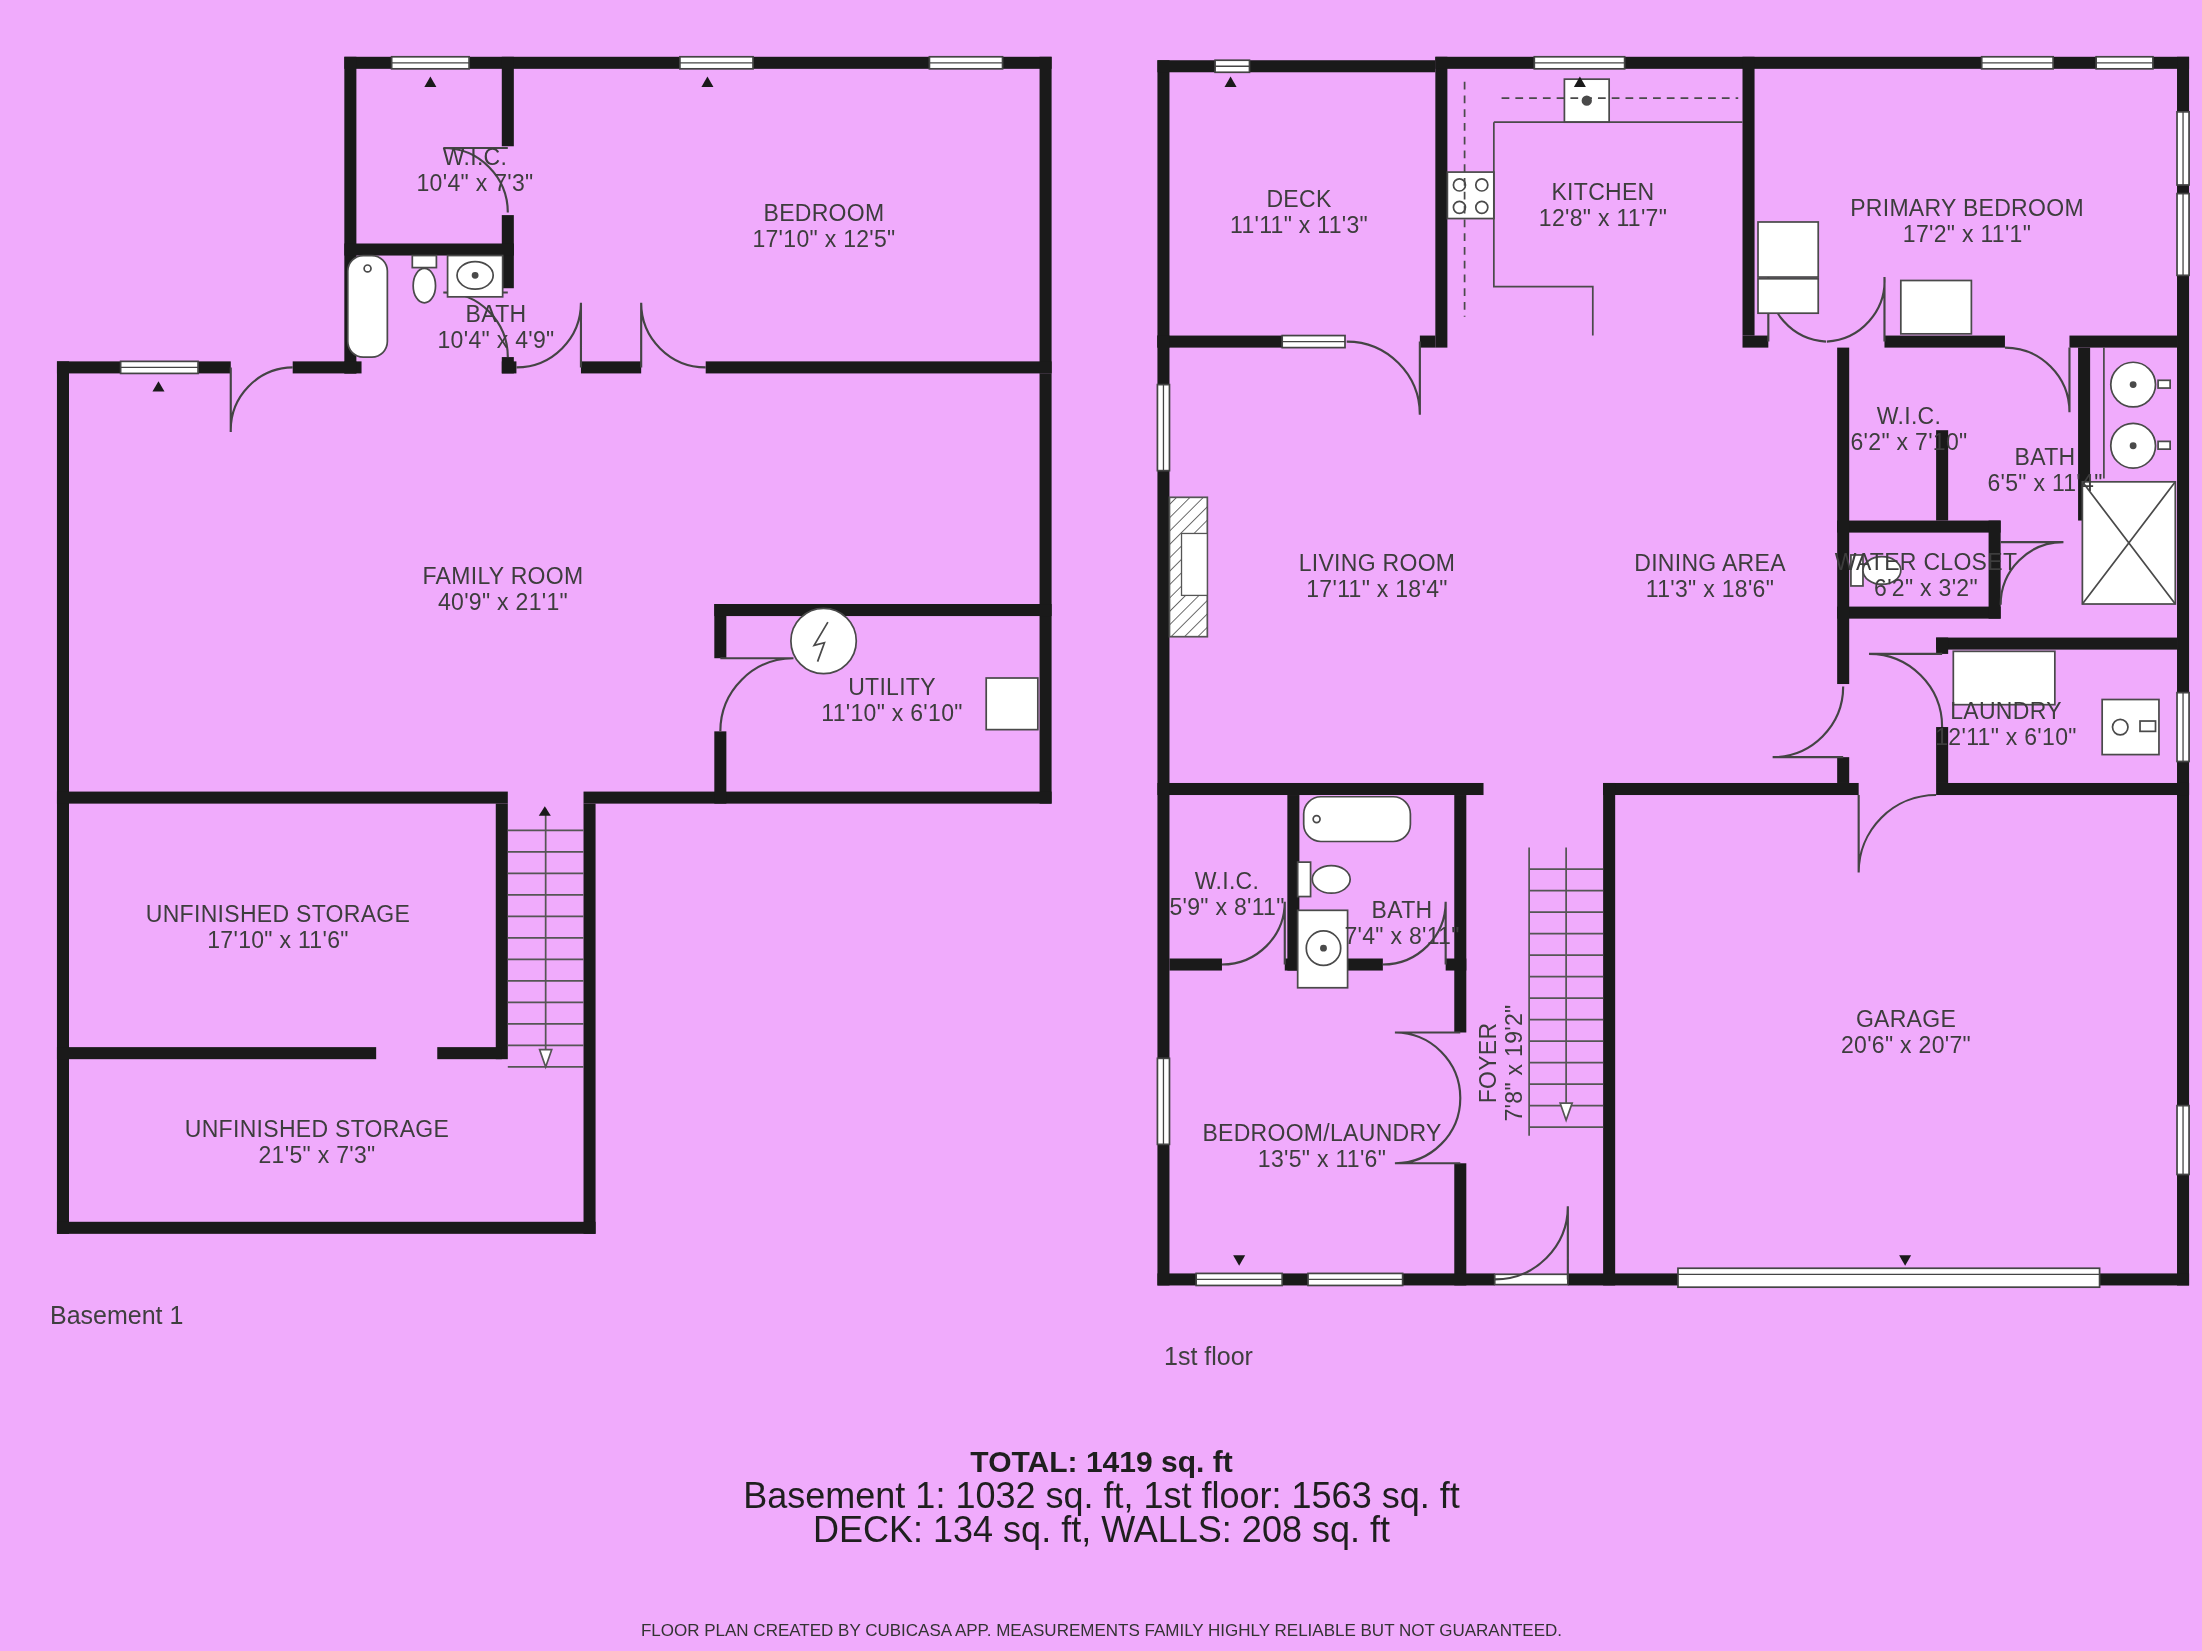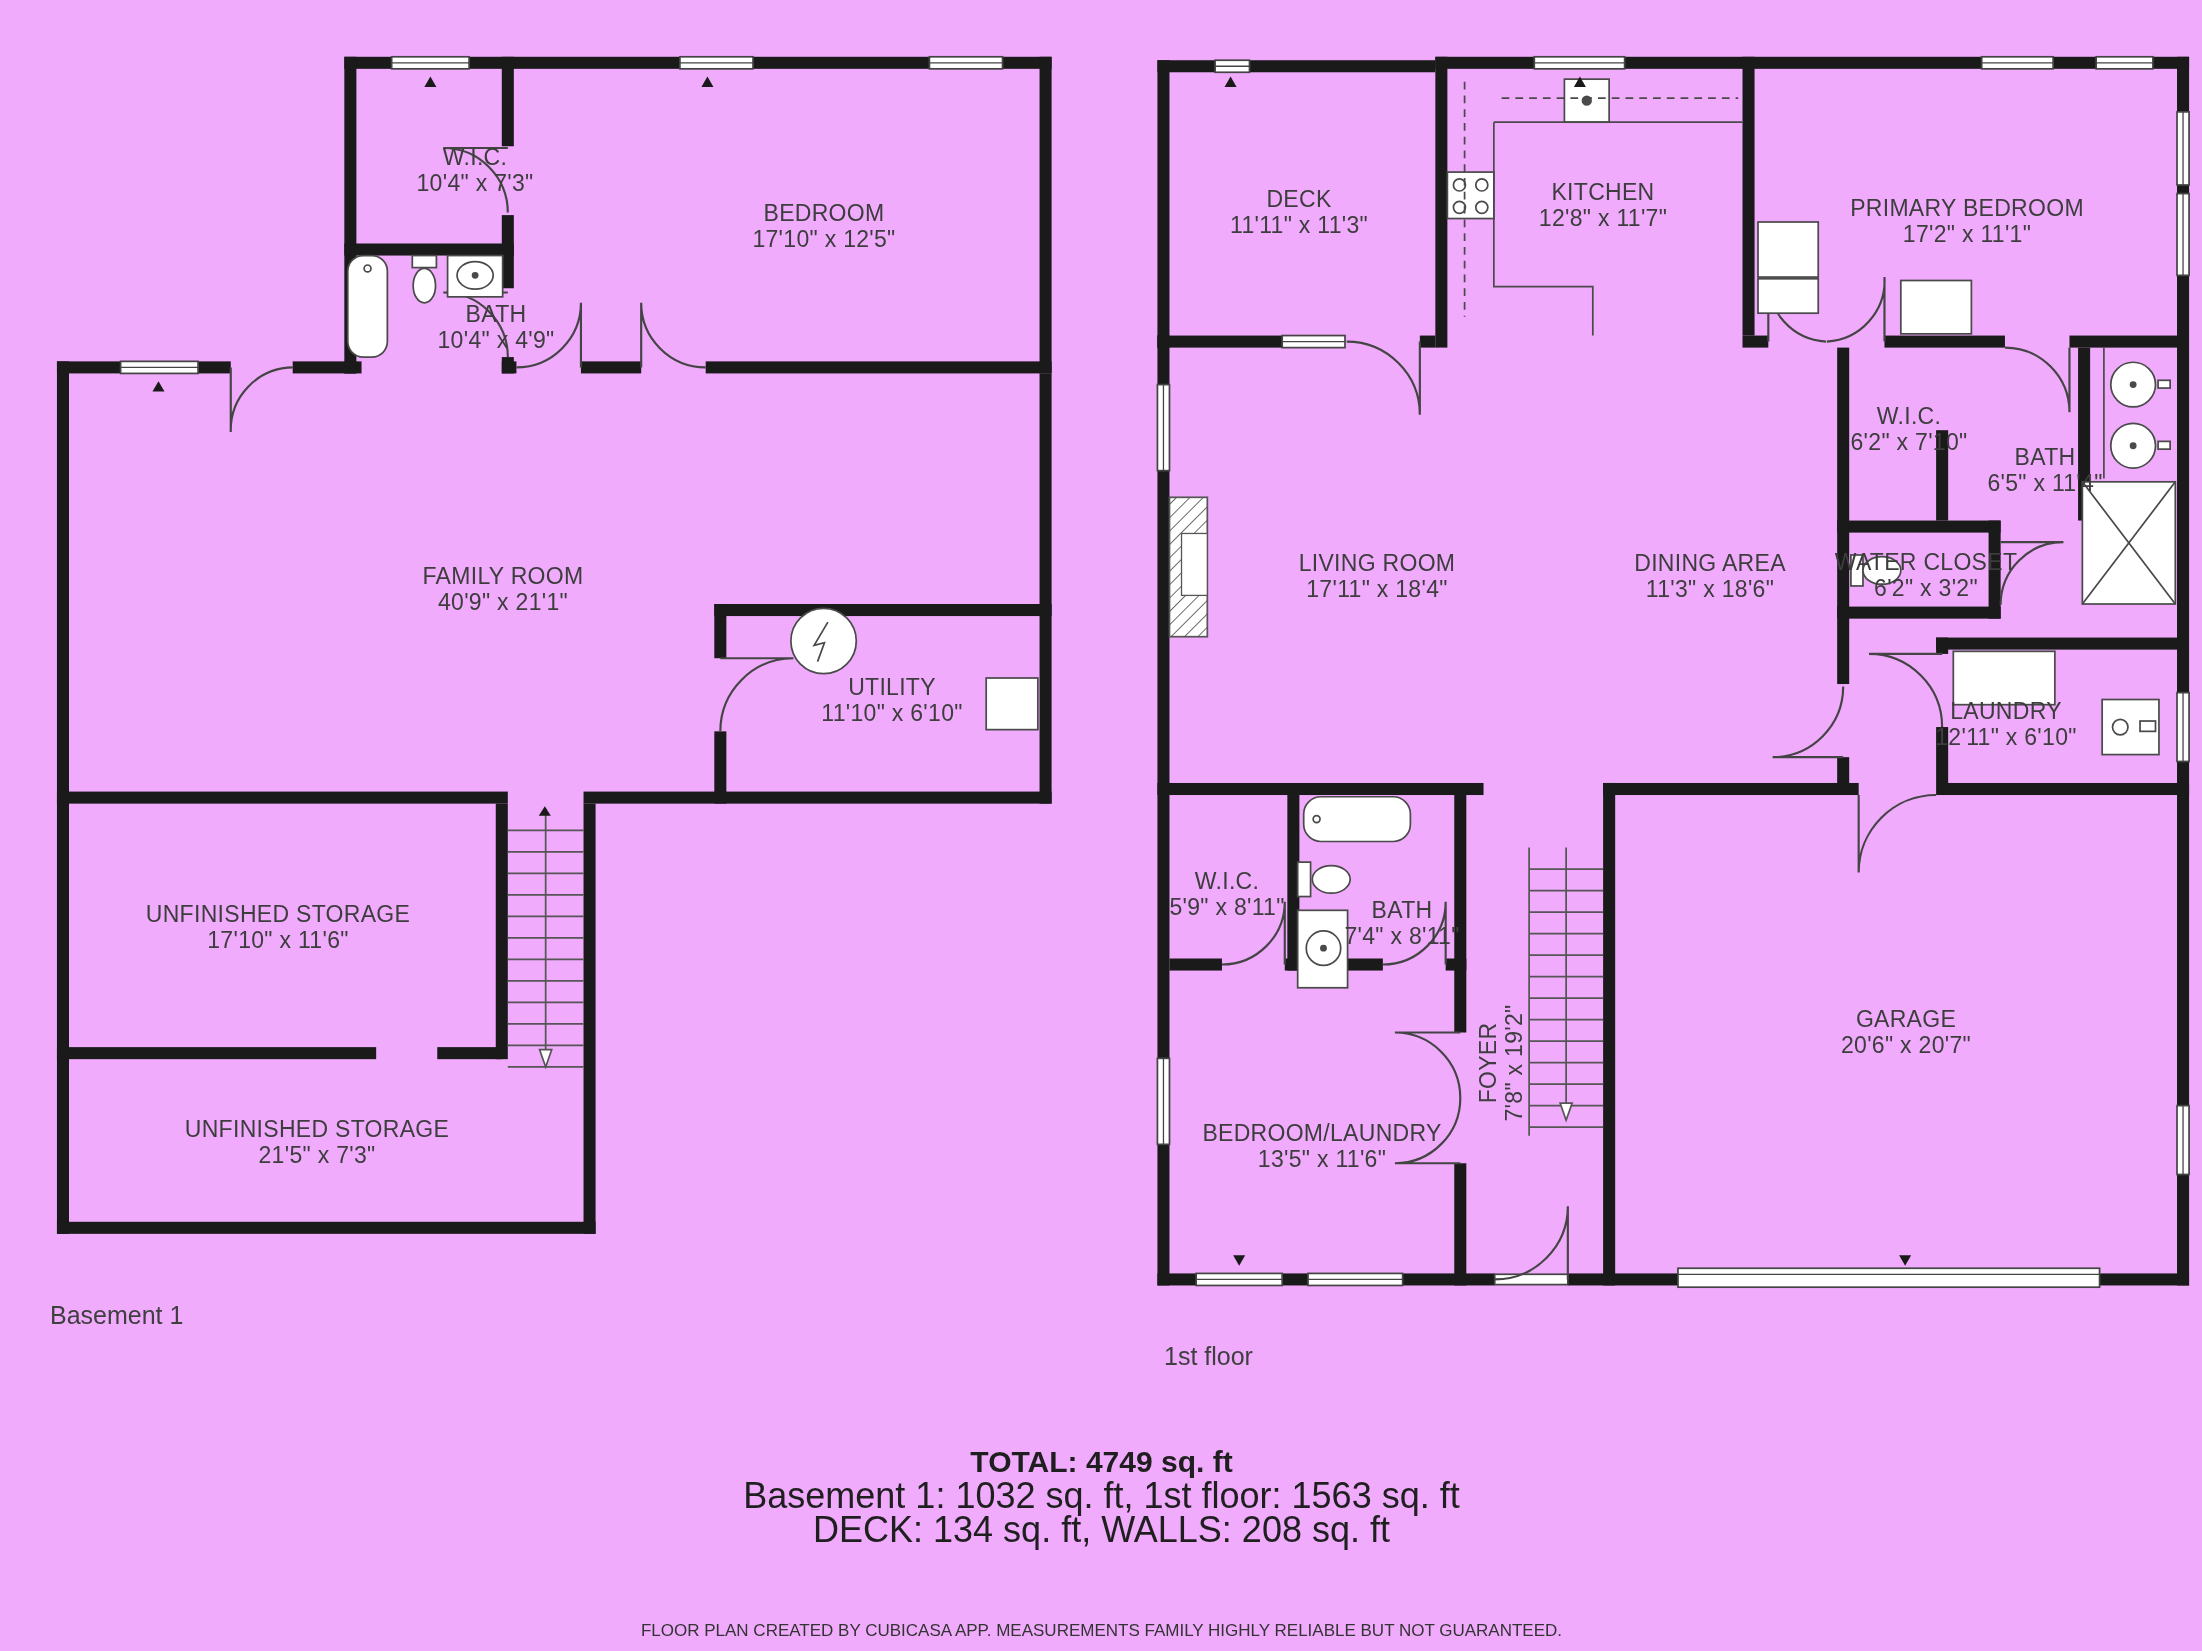--- a/index.html
+++ b/index.html
@@ -326,20 +326,20 @@
 </div>
 <div class="rlabel" style="left:1906px;top:1032px">
   <div class="rname">GARAGE</div>
   <div class="rdims">20'6" x 20'7"</div>
 </div>
 
 <div class="floor-title" style="left:50px;top:1301px">Basement 1</div>
 <div class="floor-title" style="left:1164px;top:1342px">1st floor</div>
 
 <div class="summary">
-  <div class="s-total">TOTAL: 4749 sq. ft</div>
+  <div class="s-total">TOTAL: 1419 sq. ft</div>
   <div class="s-line">Basement 1: 1032 sq. ft, 1st floor: 1563 sq. ft</div>
   <div class="s-line">DECK: 134 sq. ft, WALLS: 208 sq. ft</div>
 </div>
 <div class="footer">FLOOR PLAN CREATED BY CUBICASA APP. MEASUREMENTS FAMILY HIGHLY RELIABLE BUT NOT GUARANTEED.</div>
 
 </div>
 
 
 </body></html>

